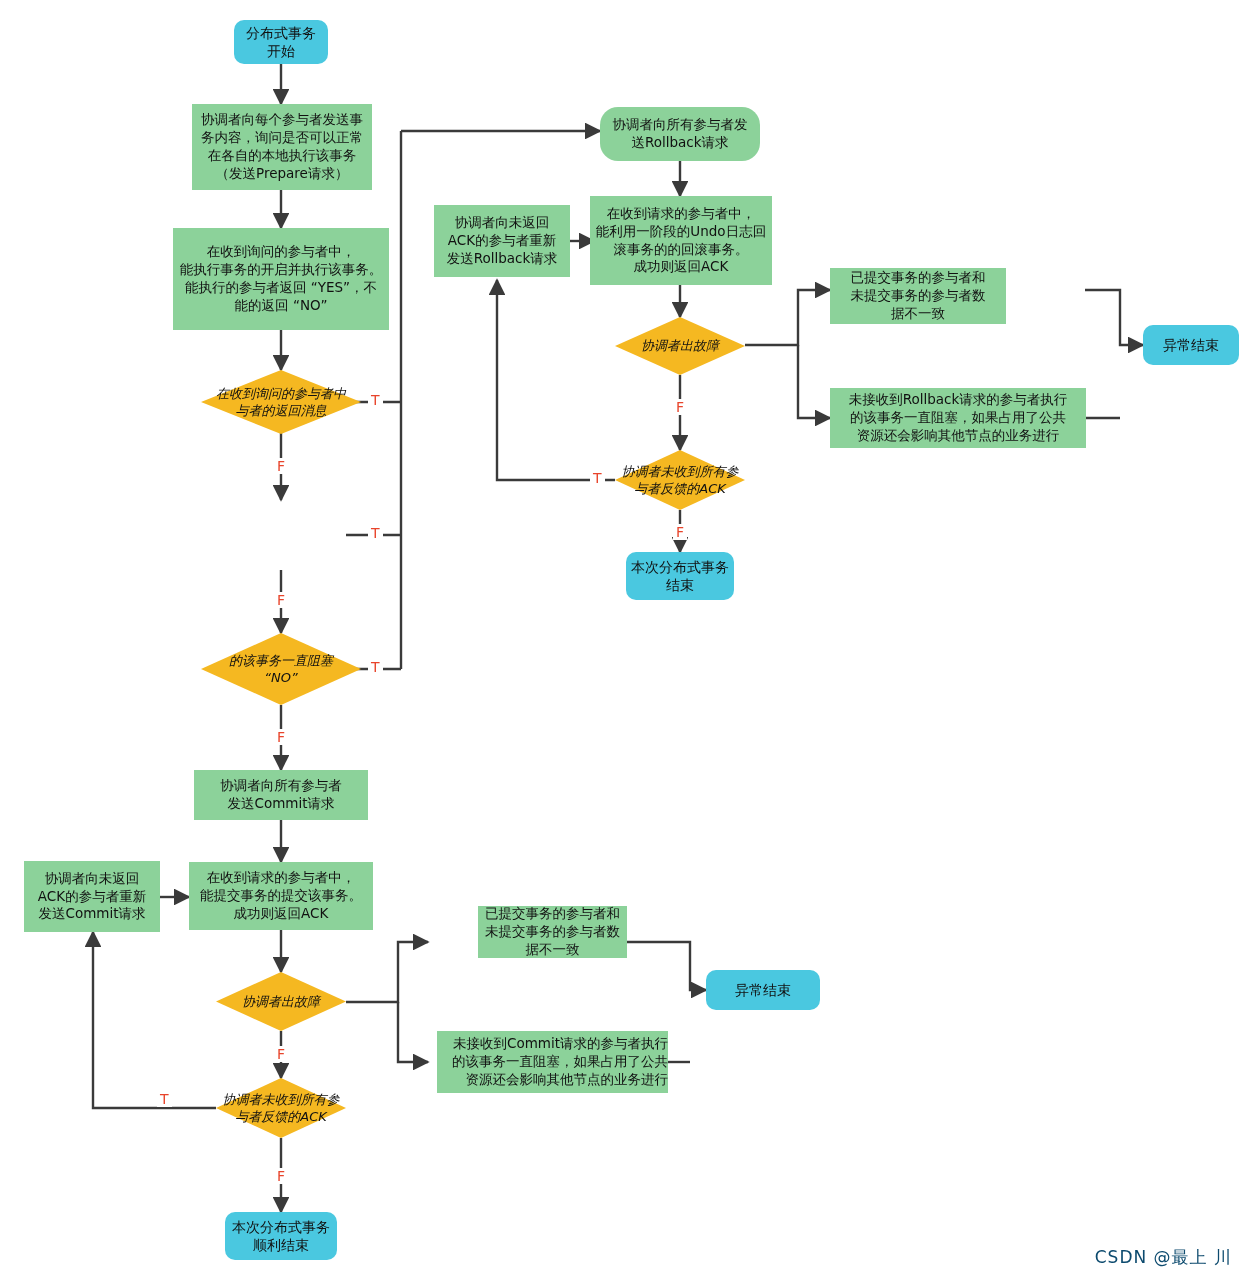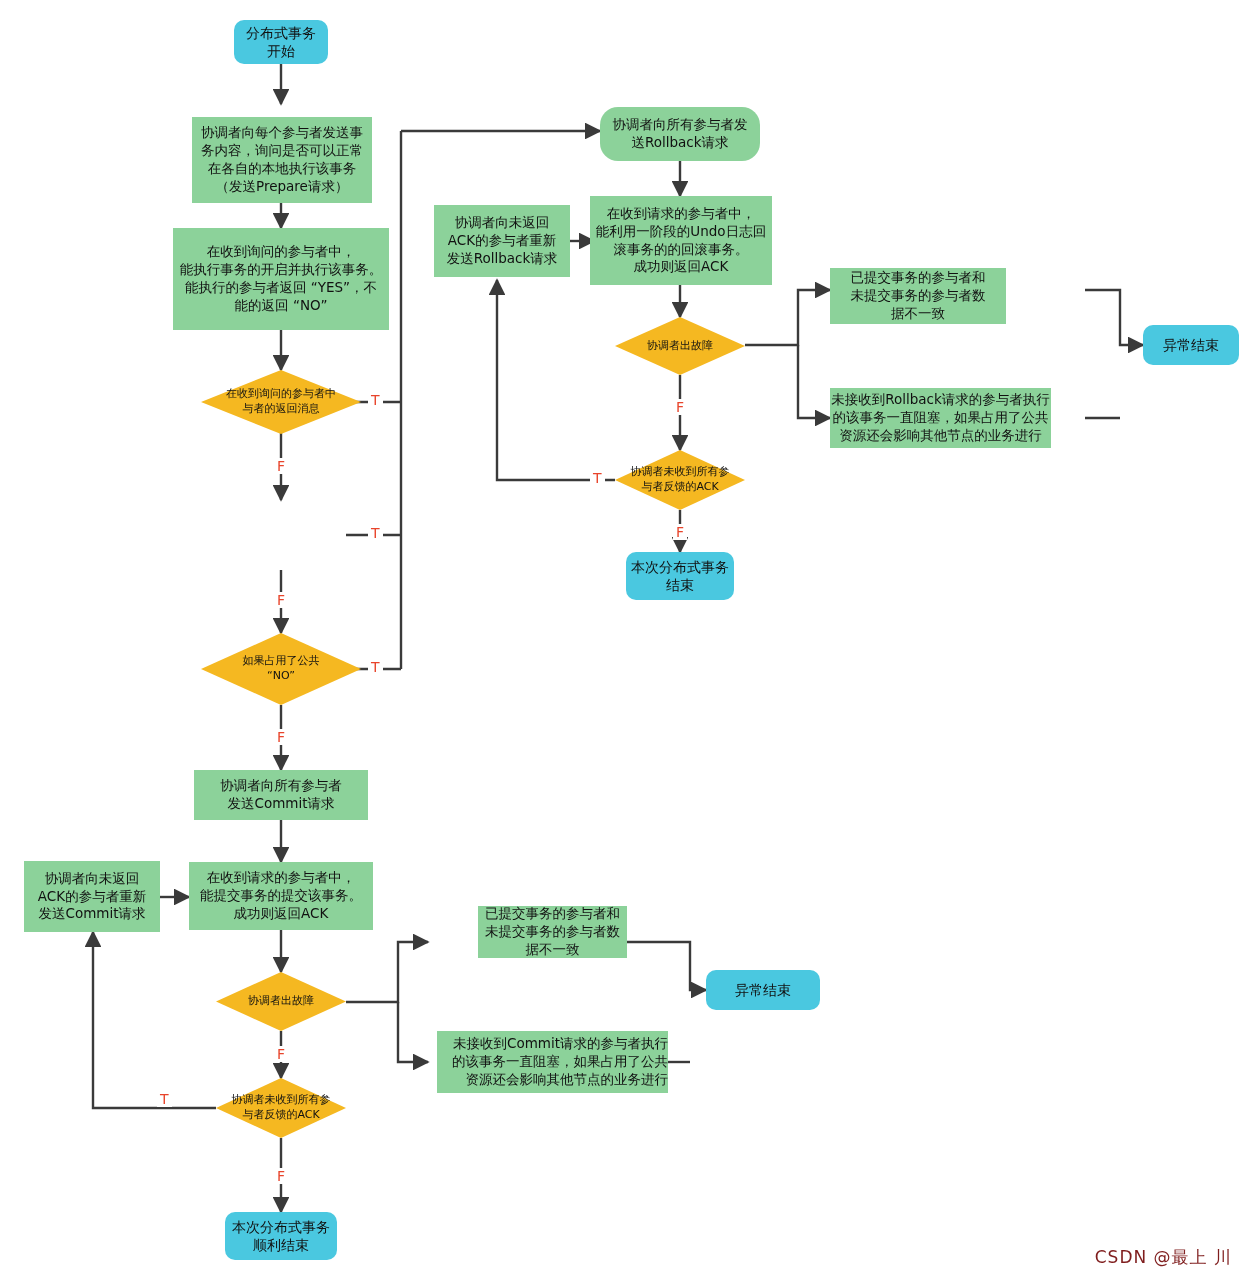--- a/index.html
+++ b/index.html
@@ -6,29 +6,29 @@
   body{font-family:"DejaVu Sans","Liberation Sans",sans-serif;}
   #canvas{position:relative;width:1246px;height:1283px;overflow:hidden;background:#fff;}
   svg#edges{position:absolute;left:0;top:0;width:1246px;height:1283px;pointer-events:none;}
 
   .node{position:absolute;box-sizing:border-box;display:flex;align-items:center;
         justify-content:center;text-align:center;color:#111;line-height:1.32;z-index:3;}
   .node .txt{white-space:pre-line;display:block;width:100%;}
 
   .terminal{background:#4AC8E0;border-radius:10px;font-size:14px;}
   .process{background:#8CD29A;font-size:13.5px;}
-  .decision{background:transparent;font-size:11px;}
+  .decision{background:transparent;font-size:13px;font-style:italic;}
   .decision .dshape{position:absolute;left:0;top:0;width:100%;height:100%;
         background:#F5B821;clip-path:polygon(50% 0,100% 50%,50% 100%,0 50%);z-index:-1;}
   .decision .txt{position:relative;z-index:1;}
 
   .elabel{position:absolute;background:#fff;color:#e8442b;font-size:14px;
           padding:1px 3px;line-height:1;z-index:4;font-family:"DejaVu Sans","Liberation Sans",sans-serif;}
 
-  .watermark{position:absolute;right:14px;bottom:14px;color:#7f1d1d;font-size:17px;
+  .watermark{position:absolute;right:14px;bottom:14px;color:#0c4a6e;font-size:17px;
              letter-spacing:1px;z-index:5;}
 </style>
 </head>
 <body>
 
 <div id="canvas">
 
   <svg id="edges" viewBox="0 0 1246 1283" xmlns="http://www.w3.org/2000/svg">
     <defs>
       <marker id="ah" viewBox="0 0 10 10" refX="9" refY="5" markerWidth="7" markerHeight="7" orient="auto-start-reverse">
@@ -114,21 +114,21 @@
 
   <div class="node terminal" style="left:706px;top:970px;width:114px;height:40px;">
     <span class="txt">异常结束</span>
   </div>
 
   <div class="node terminal" style="left:225px;top:1212px;width:112px;height:48px;">
     <span class="txt">本次分布式事务
 顺利结束</span>
   </div>
 
-  <div class="node process" style="left:192px;top:104px;width:180px;height:86px;margin-top:13px;">
+  <div class="node process" style="left:192px;top:104px;width:180px;height:86px;">
     <span class="txt">协调者向每个参与者发送事
 务内容，询问是否可以正常
 在各自的本地执行该事务
 （发送Prepare请求）</span>
   </div>
 
   <div class="node process" style="left:173px;top:228px;width:216px;height:102px;justify-content:center;">
     <span class="txt">在收到询问的参与者中，
 能执行事务的开启并执行该事务。
 能执行的参与者返回 “YES”，不
@@ -152,21 +152,21 @@
 滚事务的的回滚事务。
 成功则返回ACK</span>
   </div>
 
   <div class="node process" style="left:830px;top:268px;width:176px;height:56px;">
     <span class="txt">已提交事务的参与者和
 未提交事务的参与者数
 据不一致</span>
   </div>
 
-  <div class="node process" style="left:830px;top:388px;width:221px;height:60px;">
+  <div class="node process" style="left:830px;top:388px;width:256px;height:60px;">
     <span class="txt">未接收到Rollback请求的参与者执行
 的该事务一直阻塞，如果占用了公共
 资源还会影响其他节点的业务进行</span>
   </div>
 
   <div class="node process" style="left:194px;top:770px;width:174px;height:50px;">
     <span class="txt">协调者向所有参与者
 发送Commit请求</span>
   </div>
 
@@ -196,21 +196,21 @@
 
   <div class="node decision" style="left:201px;top:370px;width:160px;height:64px;">
     <span class="dshape"></span>
     <span class="txt">在收到询问的参与者中
 与者的返回消息</span>
   </div>
 
 
   <div class="node decision" style="left:201px;top:633px;width:160px;height:72px;">
     <span class="dshape"></span>
-    <span class="txt">如果占用了公共
+    <span class="txt">的该事务一直阻塞
 “NO”</span>
   </div>
 
   <div class="node decision" style="left:615px;top:317px;width:130px;height:58px;">
     <span class="dshape"></span>
     <span class="txt">协调者出故障</span>
   </div>
 
   <div class="node decision" style="left:615px;top:450px;width:130px;height:60px;">
     <span class="dshape"></span>

